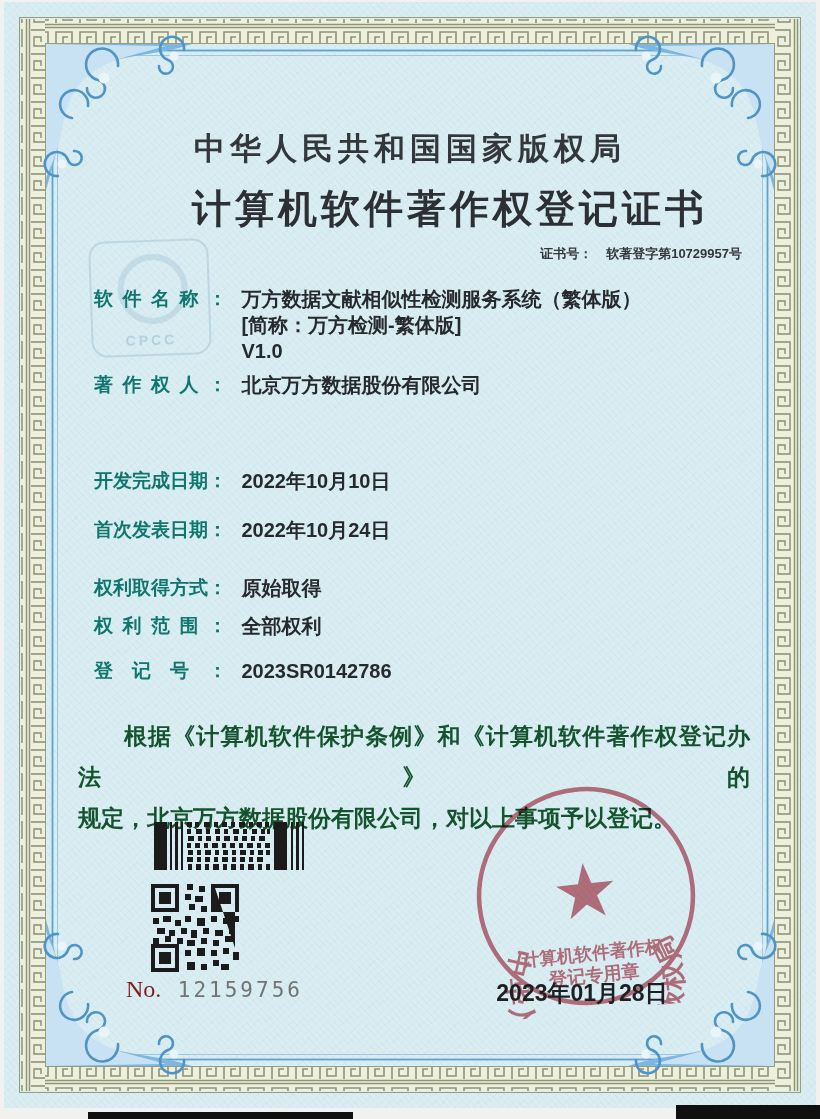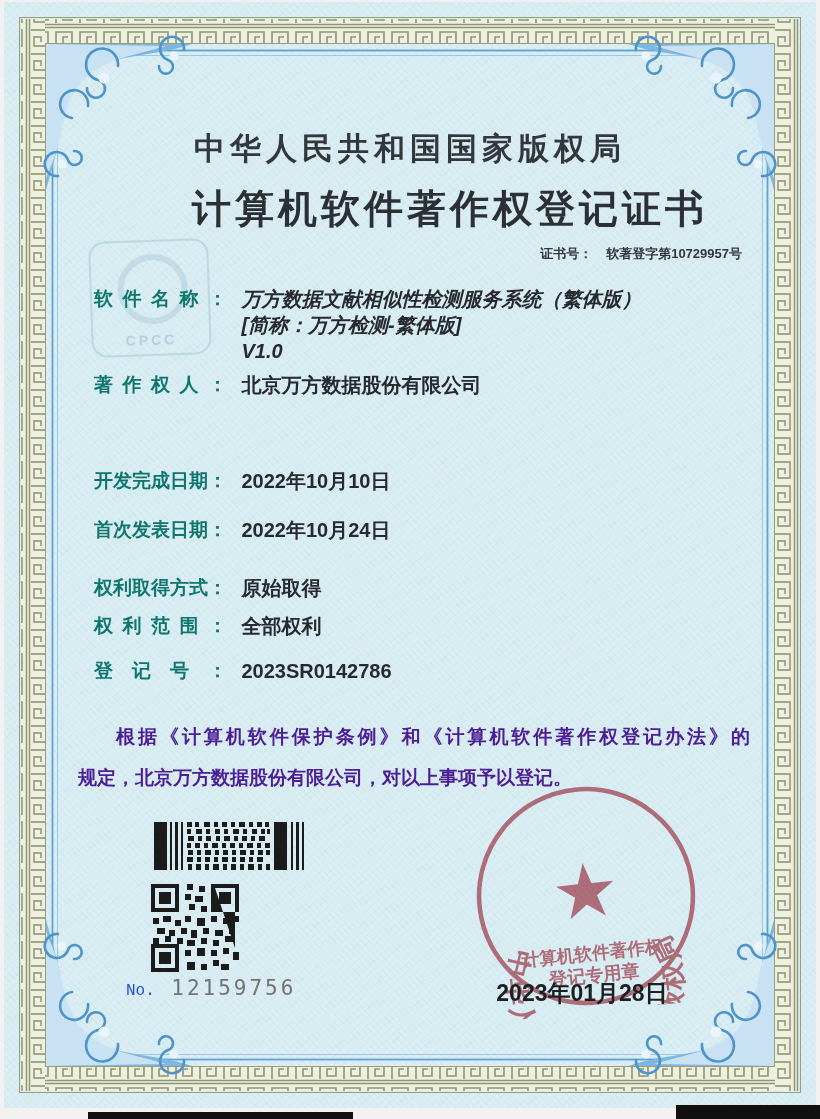--- a/index.html
+++ b/index.html
@@ -18,38 +18,38 @@
   .cert-title{position:absolute;left:0;top:180px;width:100%;text-align:center;
     font-size:39px;font-weight:800;letter-spacing:4px;color:#2c3034;padding-left:40px;}
   .certno-line{position:absolute;right:74px;top:243px;font-size:13px;font-weight:700;color:#33373b;}
   .certno-line .gap{display:inline-block;width:14px;}
 
   .row{position:absolute;left:90px;color:#26292d;}
   .flabel{display:inline-block;vertical-align:top;width:133px;font-size:19px;font-weight:700;
     text-align:justify;text-align-last:justify;text-justify:inter-character;color:#0f766e;}
   .fval{display:inline-block;vertical-align:top;margin-left:10px;font-size:20px;font-weight:700;
     color:#26292d;max-width:520px;line-height:26px;}
-  .fval .vline{display:block;font-style:italic;}
-
-  .statement{position:absolute;left:74px;top:714px;width:672px;color:#4c1d95;
-    font-size:19px;font-weight:700;line-height:41px;}
+  .fval .vline{display:block;}
+
+  .statement{position:absolute;left:74px;top:714px;width:672px;color:#14532d;
+    font-size:23px;font-weight:700;line-height:41px;}
   .statement .l1{text-indent:2em;text-align:justify;text-align-last:justify;text-justify:inter-character;}
 
   .watermark{position:absolute;left:86px;top:238px;width:116px;height:112px;
     border:2px solid rgba(150,185,205,.40);border-radius:16px;transform:rotate(-2deg);}
   .watermark .wm-circle{position:absolute;left:26px;top:12px;width:58px;height:58px;border-radius:50%;
     border:6px solid rgba(150,185,205,.32);}
   .watermark .wm-text{position:absolute;left:0;bottom:6px;width:100%;text-align:center;
     font-size:14px;letter-spacing:3px;font-weight:700;color:rgba(150,185,205,.55);}
 
   .barcode{position:absolute;left:150px;top:820px;}
   .qrcode{position:absolute;left:147px;top:882px;}
 
   .serial{position:absolute;left:122px;top:974px;}
-  .serial .no-prefix{font-family:Liberation Mono, monospace;font-size:16px;color:#1d4ed8;}
+  .serial .no-prefix{font-family:Liberation Serif, serif;font-size:24px;color:#7f1d1d;}
   .serial .no-num{font-family:"DejaVu Sans Mono",monospace;font-size:21px;letter-spacing:3px;
     color:#737373;margin-left:12px;font-weight:400;text-align:right;}
 
   .seal{position:absolute;left:466px;top:778px;width:232px;height:232px;
     transform:rotate(-6deg);opacity:.88;mix-blend-mode:multiply;}
   .issue-date{position:absolute;left:478px;top:976px;width:200px;text-align:center;
     font-size:23px;font-weight:700;color:#1d2023;}
 
   .scan-bar{position:absolute;background:#101010;}
   .sb1{left:88px;top:1112px;width:265px;height:7px;}

